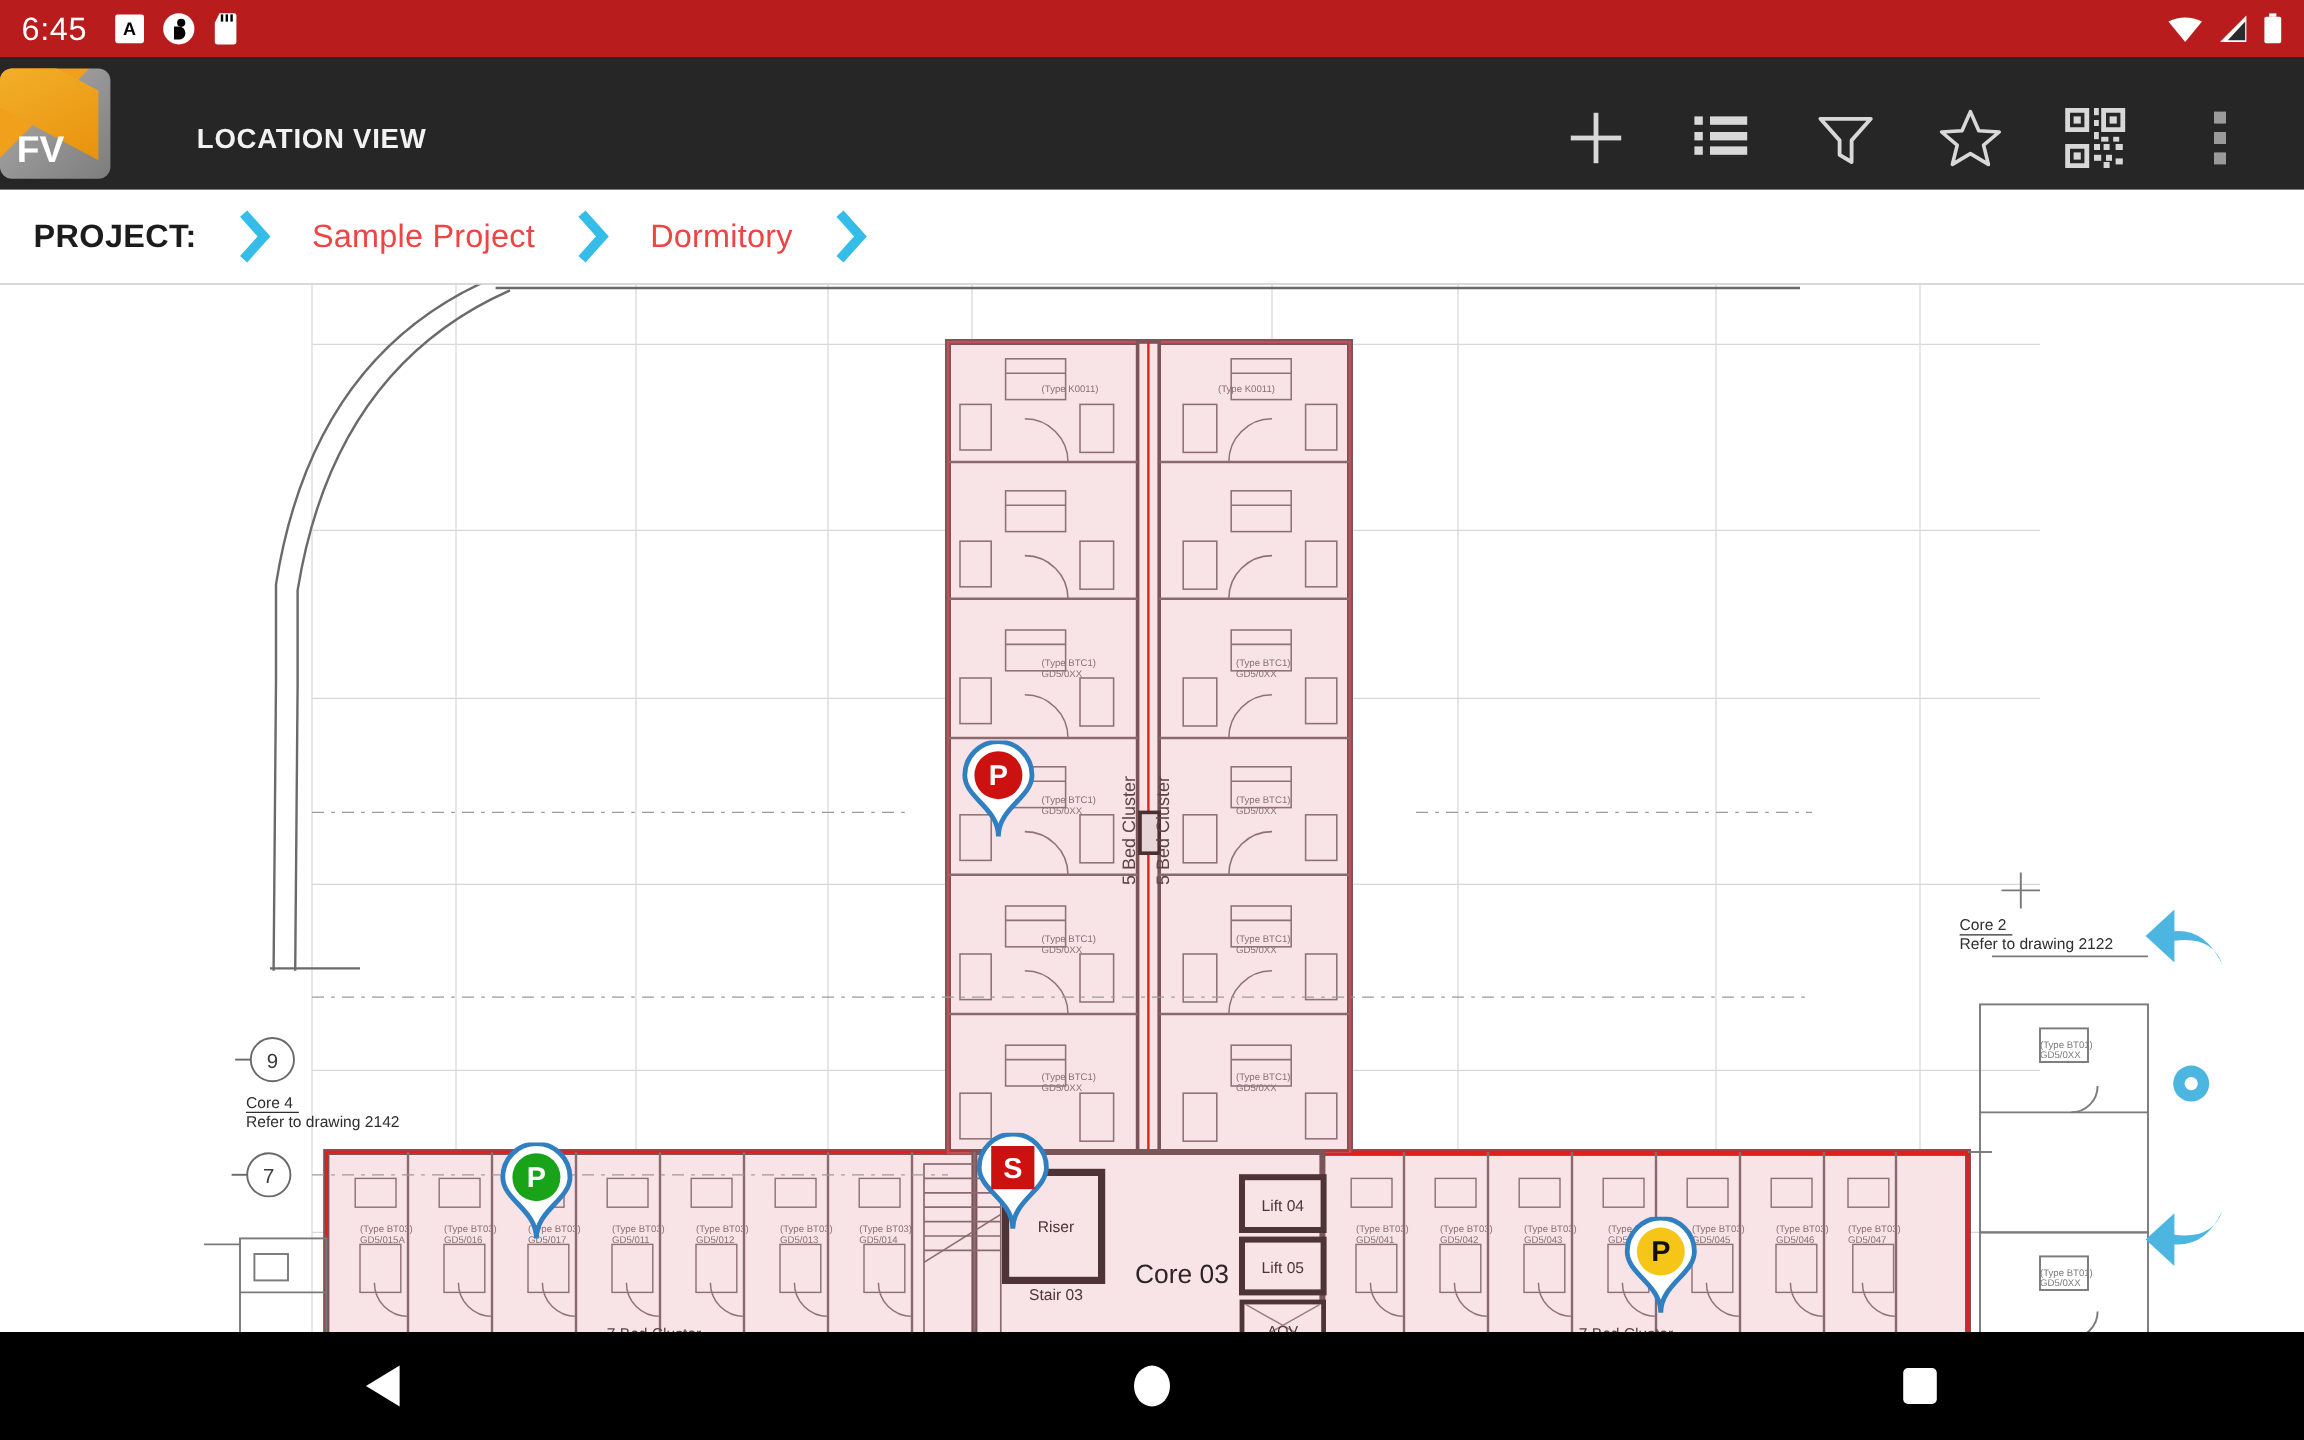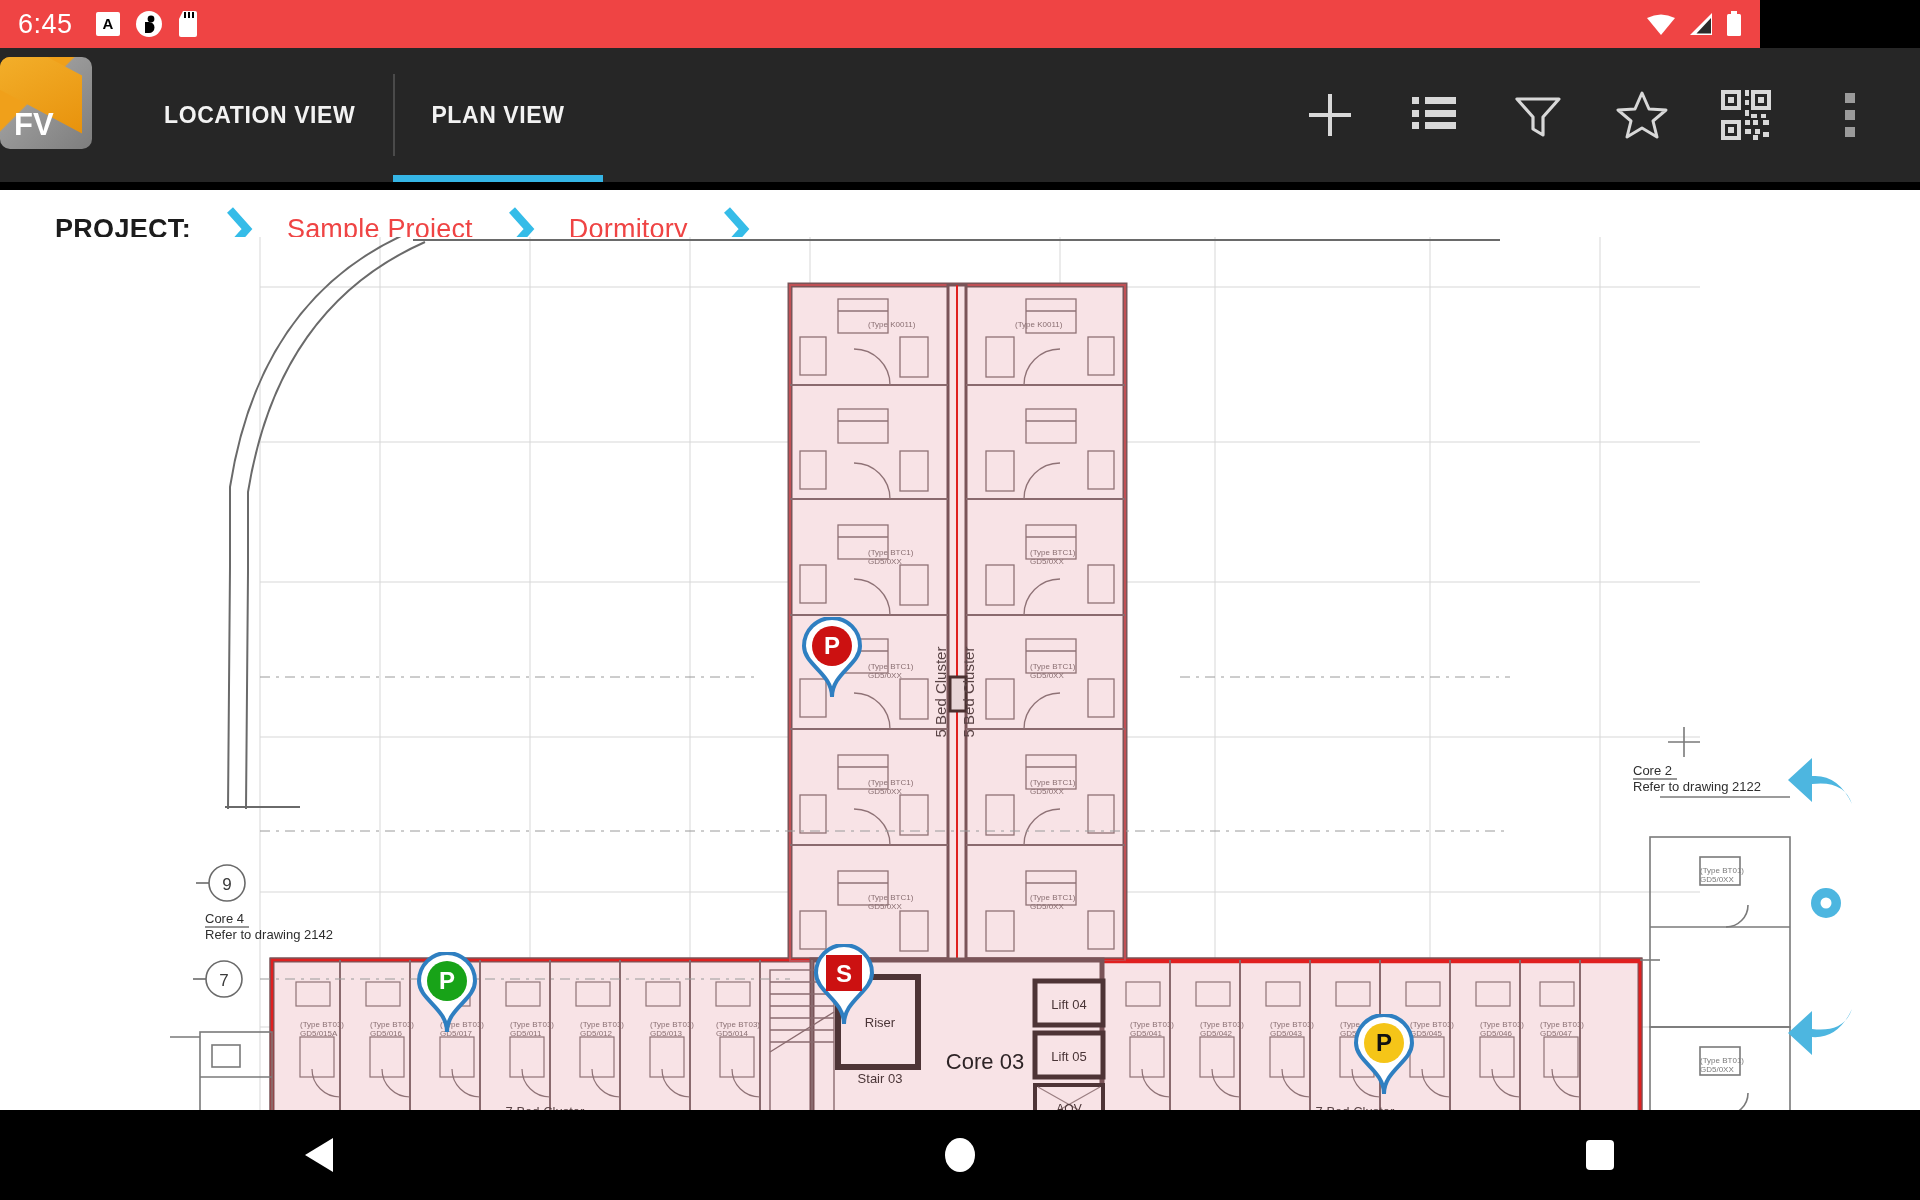--- a/index.html
+++ b/index.html
@@ -6,22 +6,22 @@
   html, body {
     width: 1920px; height: 1200px;
     background: #000;
     font-family: "Liberation Sans", sans-serif;
     overflow: hidden;
   }
 
   
   .status-bar {
     position: absolute; top: 0; left: 0;
-    width: 1760px; height: 48px;
-    background: #ef4444;
+    width: 1920px; height: 48px;
+    background: #b91c1c;
     display: flex; align-items: center;
     padding: 0 18px;
   }
   .status-time {
     color: #fff; font-size: 27px; font-weight: 400;
     letter-spacing: .5px; margin-right: 22px;
   }
   .status-left-icons { display: flex; align-items: center; gap: 14px; }
   .status-right-icons {
     margin-left: auto; display: flex; align-items: center; gap: 12px;
@@ -76,23 +76,22 @@
     display: flex; align-items: center; justify-content: center;
     cursor: pointer;
   }
 
   
   .breadcrumb {
     position: absolute; top: 158px; left: 0;
     width: 1920px; height: 79px;
     background: #fff;
     display: flex; align-items: center;
-    padding-left: 55px;
+    padding-left: 28px;
     border-bottom: 1px solid #cfcfcf;
-    margin-top: 32px;
   }
   .bc-label {
     font-size: 27px; font-weight: 700; color: #1c1c1c; letter-spacing: .3px;
   }
   .bc-text {
     font-size: 27px; font-weight: 400; color: #ef4444; letter-spacing: .2px;
   }
   .bc-chev {
     margin: 0 34px; flex: none;
   }
@@ -167,23 +166,20 @@
 </div>
 
 <div class="app-bar">
   <div class="app-logo">
     <span class="fv">FV</span>
   </div>
 
   <div class="tabs">
     <div class="tab">
       <span>LOCATION VIEW</span>
-    </div>
-    <div class="tab active">
-      <span>PLAN VIEW</span>
     </div>
   </div>
 
   <div class="actions">
     <div class="act">
       <svg width="54" height="54" viewBox="0 0 54 54">
         <rect x="25" y="6" width="4" height="42" fill="#d8d8d8"></rect>
         <rect x="6" y="25" width="42" height="4" fill="#d8d8d8"></rect>
       </svg>
     </div>

